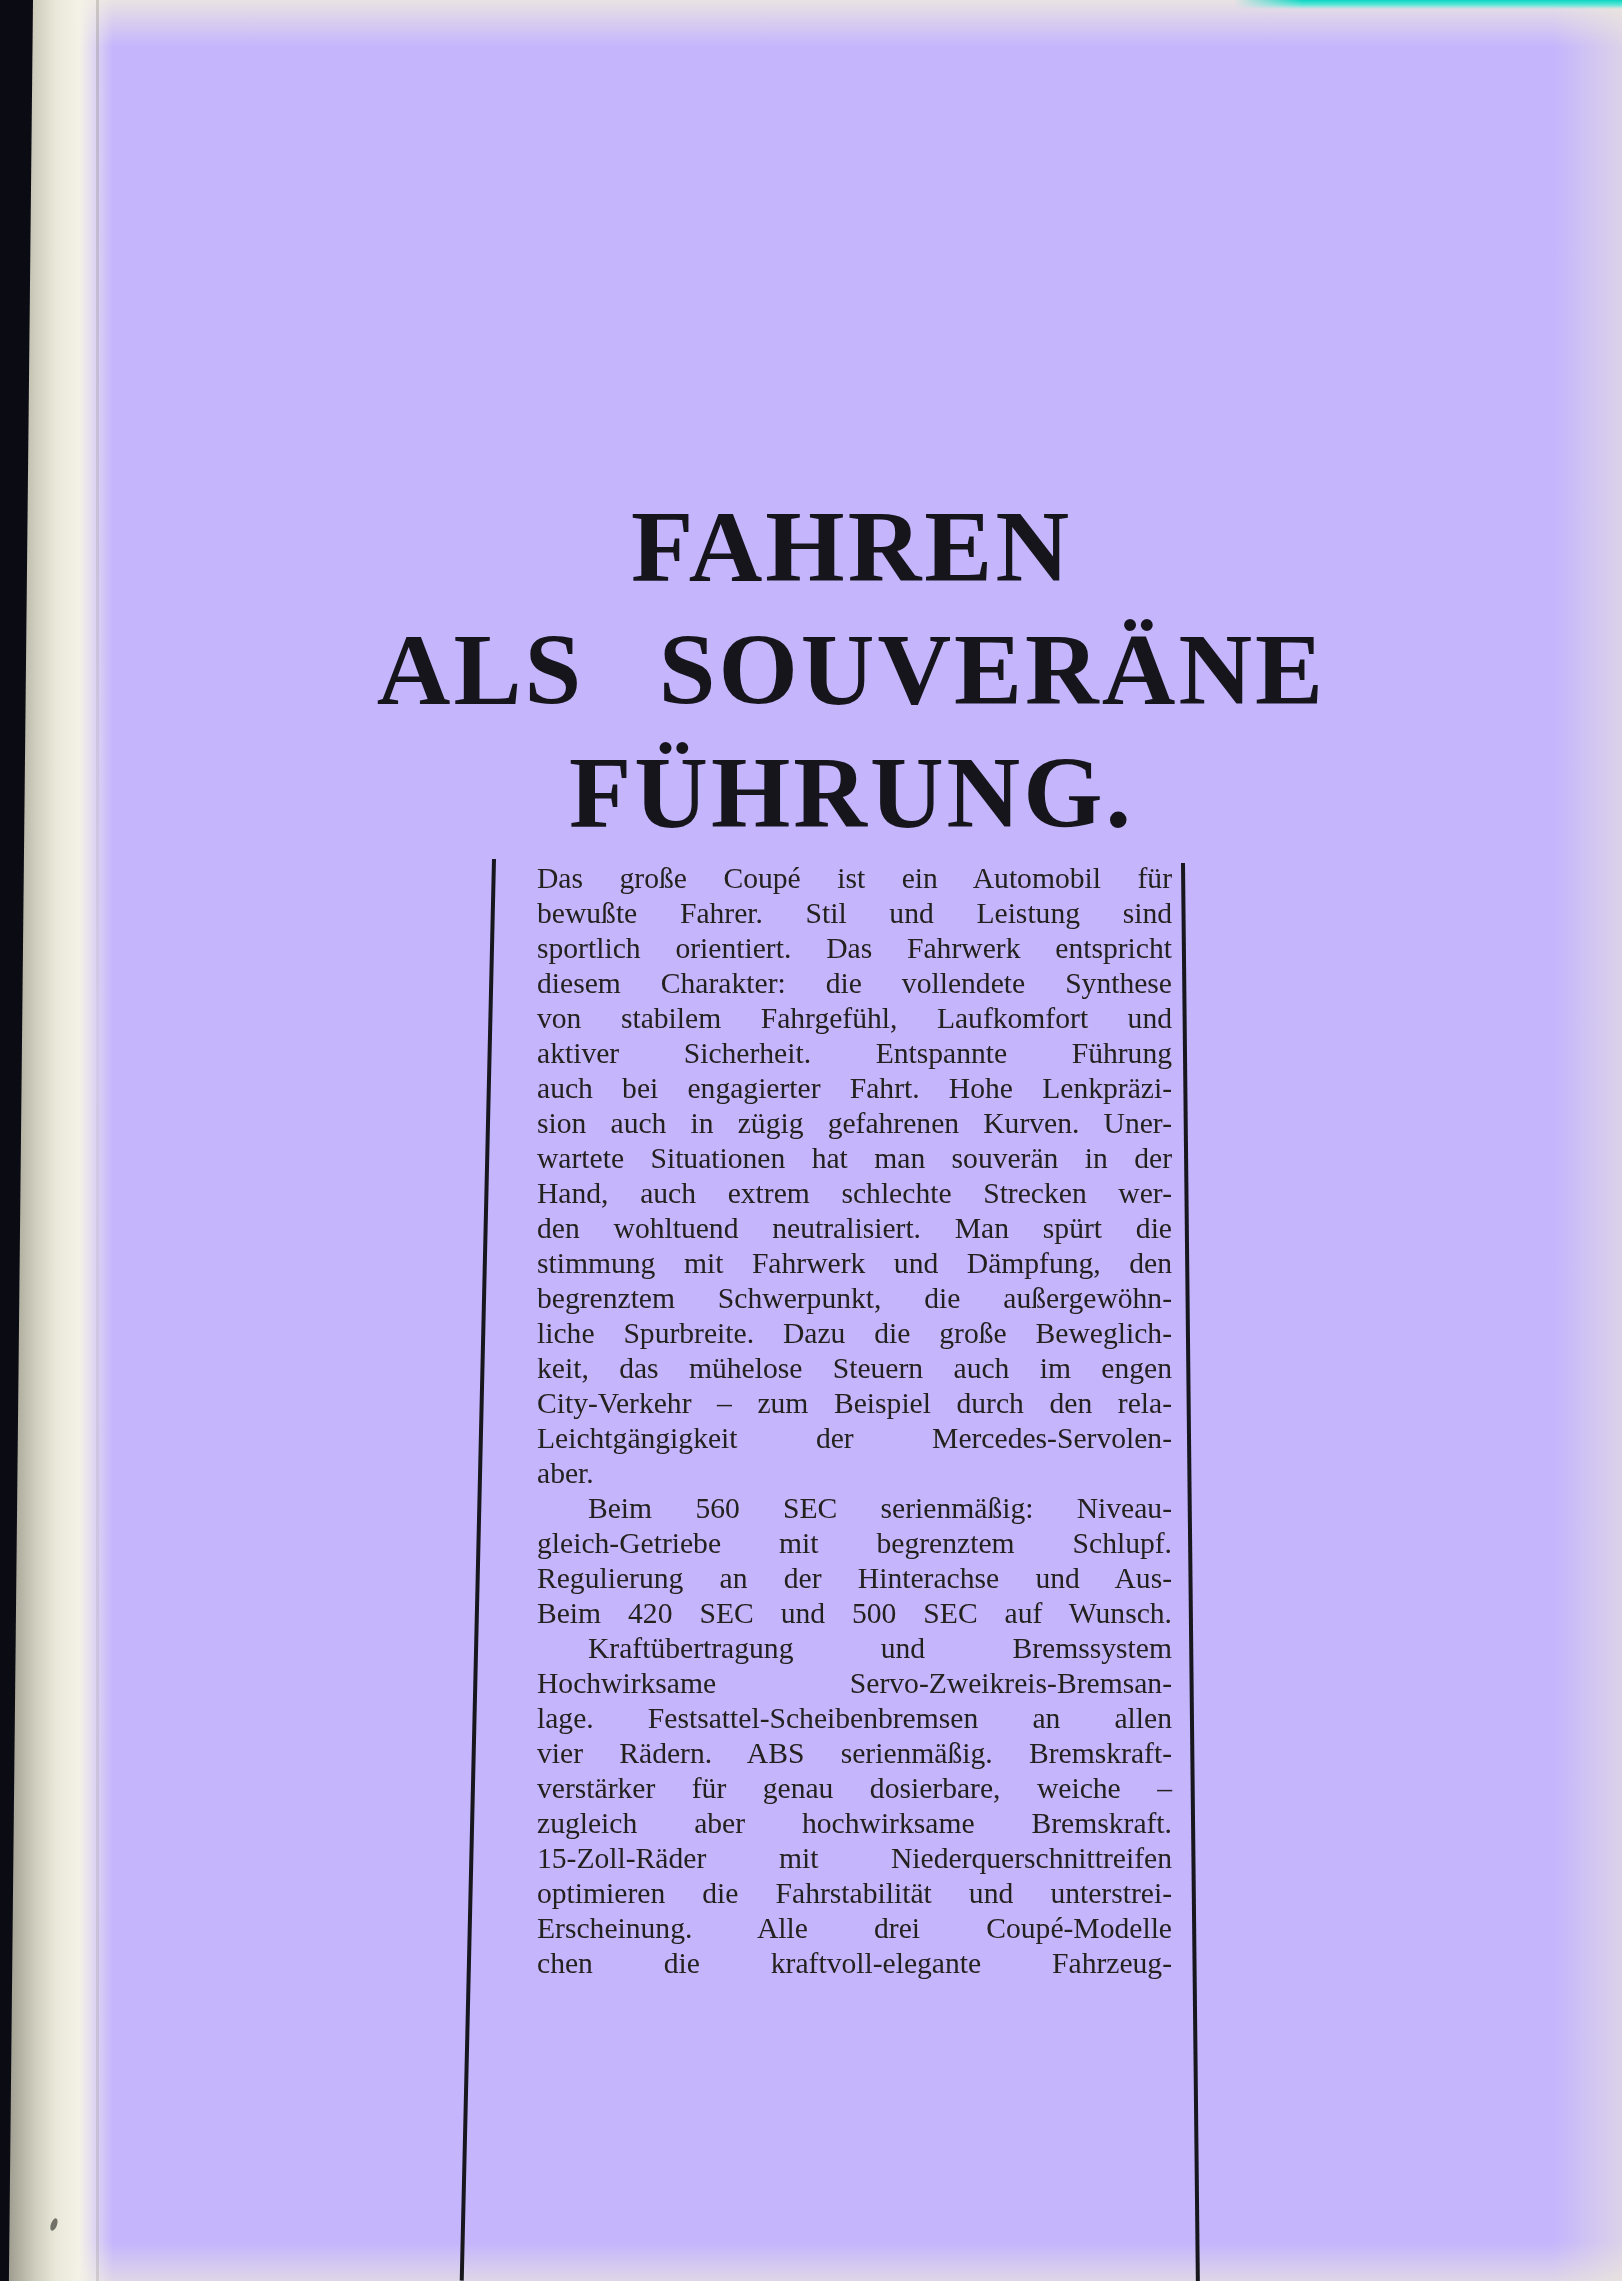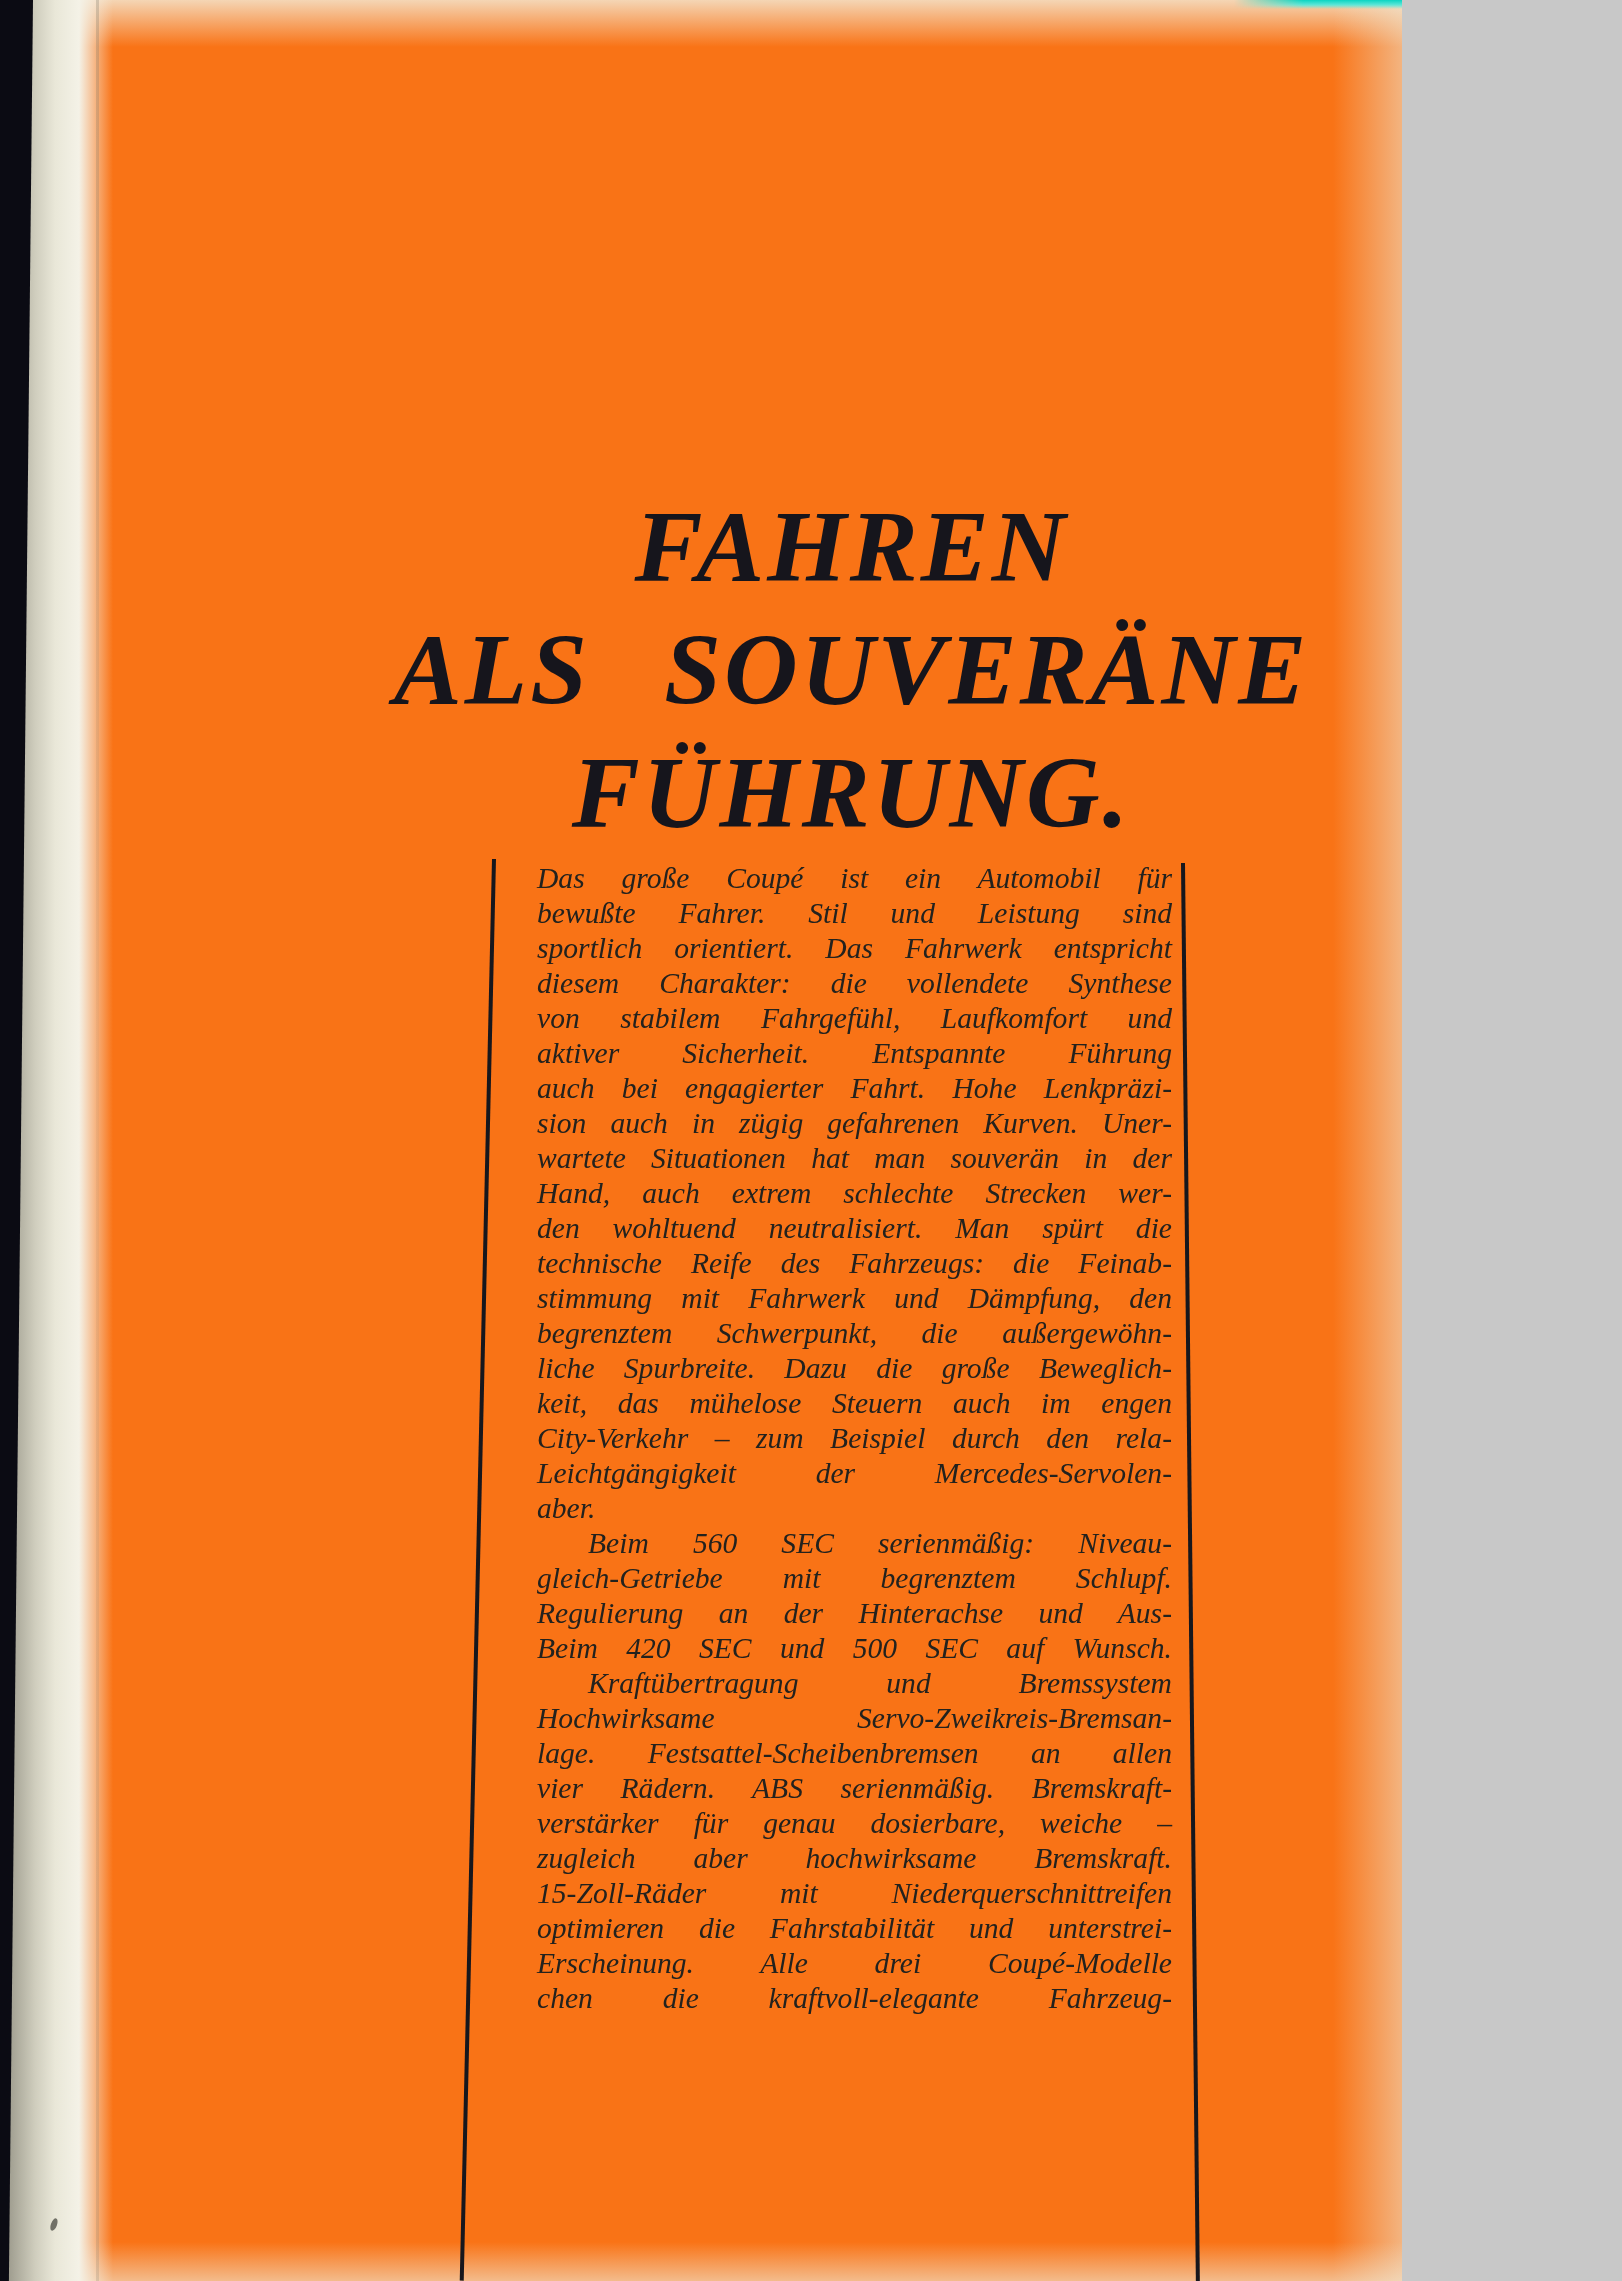--- a/index.html
+++ b/index.html
@@ -1,22 +1,21 @@
 <!DOCTYPE html>
 <html><head>
 <meta charset="utf-8">
 <style>
   html,body{margin:0;padding:0;background:#c8c8c8;}
   .page{
     position:relative;
-    width:1402px;height:2281px;
-    background:#f97316;
+    width:1622px;height:2281px;
+    background:#c4b5fd;
     overflow:hidden;
     font-family:"Liberation Serif", serif;
-    font-style:italic;
   }
   
   .tint-top{position:absolute;top:0;left:0;right:0;height:47px;
     background:linear-gradient(180deg,rgba(243,238,220,.8),rgba(243,238,220,0));}
   .tint-right{position:absolute;top:0;right:0;width:69px;height:100%;
     background:linear-gradient(270deg,rgba(238,234,216,.55),rgba(238,234,216,0));}
   .tint-bottom{position:absolute;bottom:0;left:0;right:0;height:39px;
     background:linear-gradient(0deg,rgba(240,236,218,.6),rgba(240,236,218,0));}
 
   
@@ -92,21 +91,20 @@
       <div class="bline">bewußte Fahrer. Stil und Leistung sind</div>
       <div class="bline">sportlich orientiert. Das Fahrwerk entspricht</div>
       <div class="bline">diesem Charakter: die vollendete Synthese</div>
       <div class="bline">von stabilem Fahrgefühl, Laufkomfort und</div>
       <div class="bline">aktiver Sicherheit. Entspannte Führung</div>
       <div class="bline">auch bei engagierter Fahrt. Hohe Lenkpräzi-</div>
       <div class="bline">sion auch in zügig gefahrenen Kurven. Uner-</div>
       <div class="bline">wartete Situationen hat man souverän in der</div>
       <div class="bline">Hand, auch extrem schlechte Strecken wer-</div>
       <div class="bline">den wohltuend neutralisiert. Man spürt die</div>
-      <div class="bline">technische Reife des Fahrzeugs: die Feinab-</div>
       <div class="bline">stimmung mit Fahrwerk und Dämpfung, den</div>
       <div class="bline">begrenztem Schwerpunkt, die außergewöhn-</div>
       <div class="bline">liche Spurbreite. Dazu die große Beweglich-</div>
       <div class="bline">keit, das mühelose Steuern auch im engen</div>
       <div class="bline">City-Verkehr – zum Beispiel durch den rela-</div>
       <div class="bline">Leichtgängigkeit der Mercedes-Servolen-</div>
       <div class="bline nojust">aber.</div>
       <div class="bline indent">Beim 560 SEC serienmäßig: Niveau-</div>
       <div class="bline">gleich-Getriebe mit begrenztem Schlupf.</div>
       <div class="bline">Regulierung an der Hinterachse und Aus-</div>

